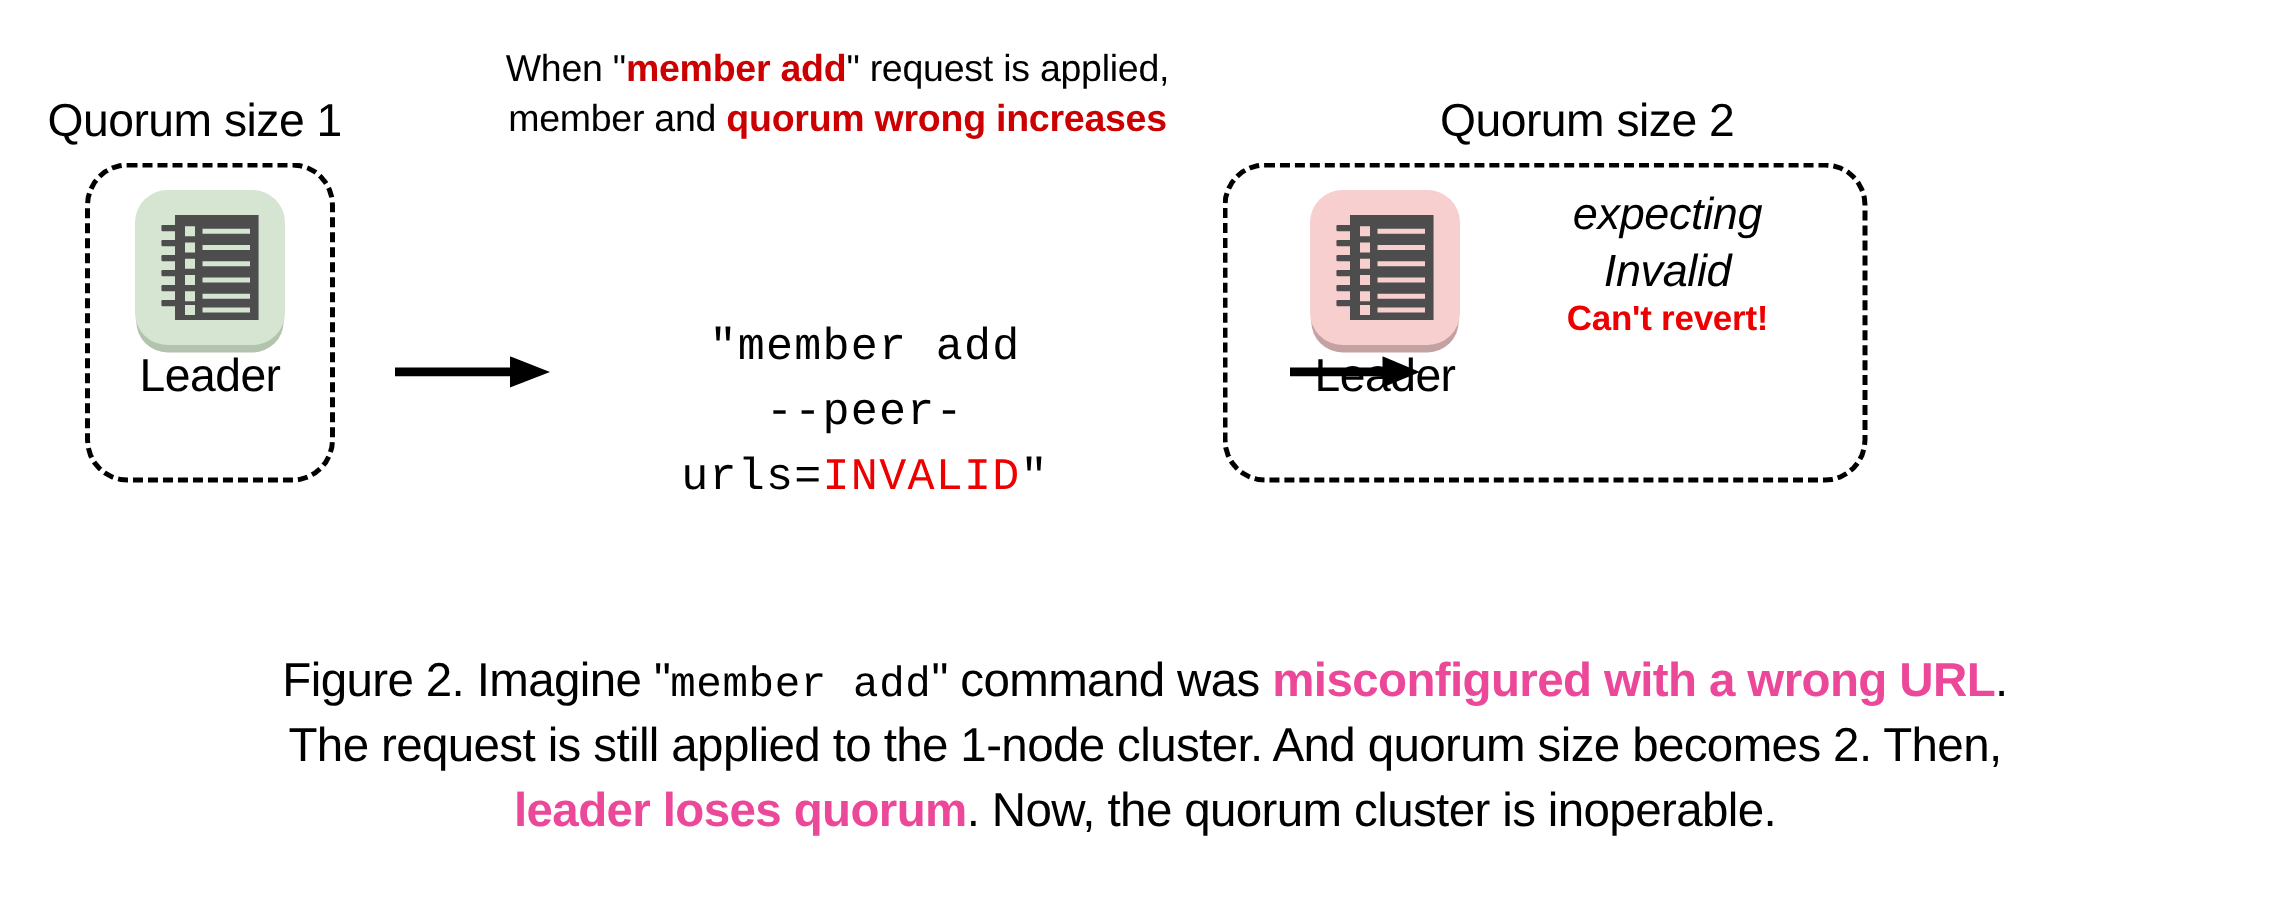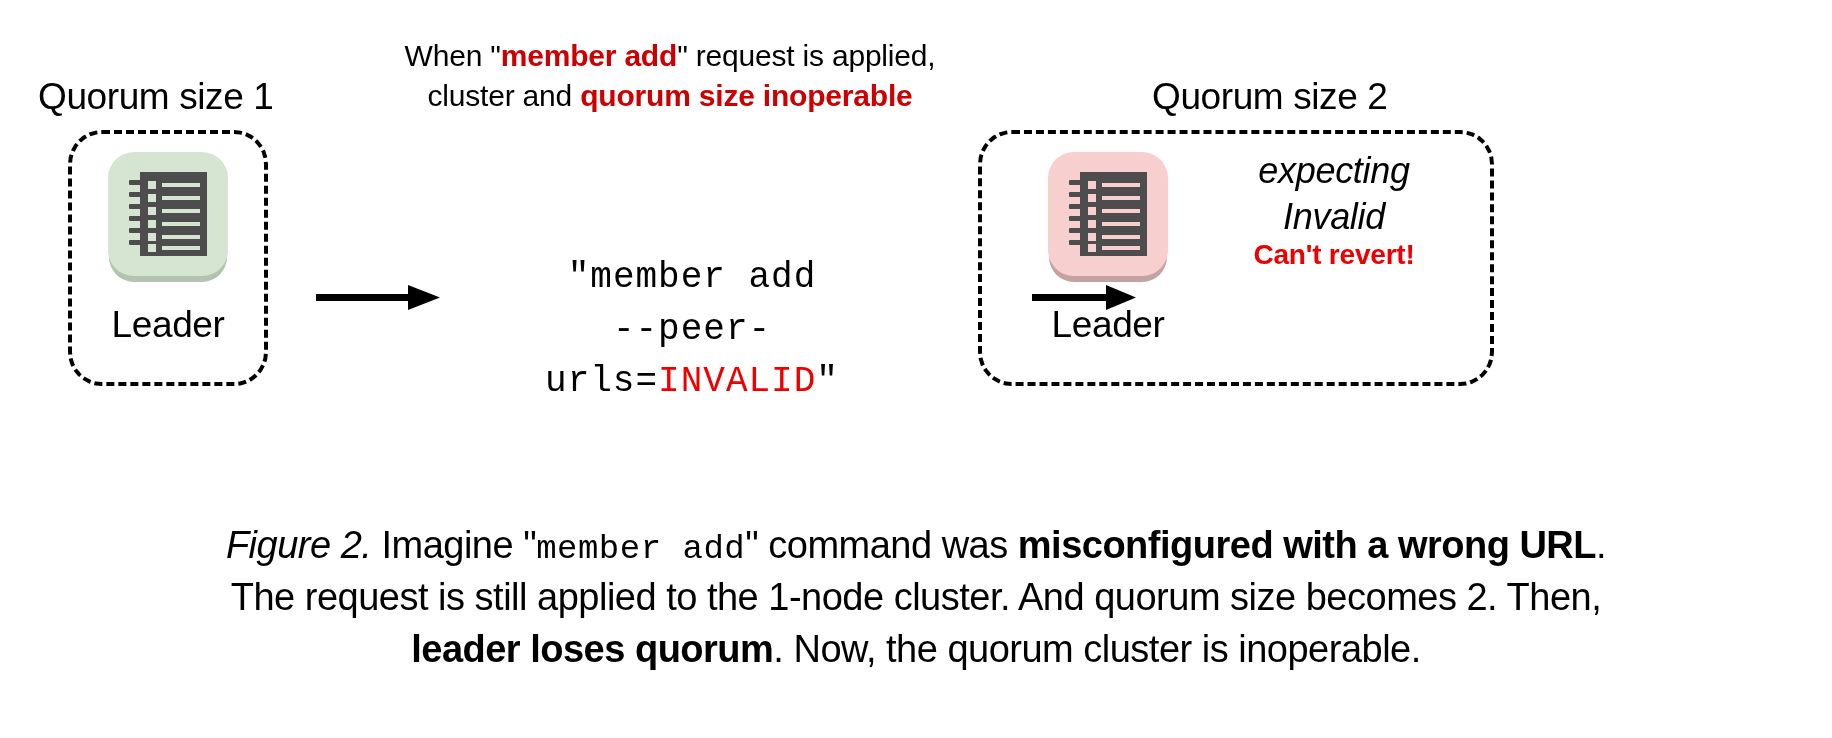--- a/index.html
+++ b/index.html
@@ -85,21 +85,21 @@
     display: flex;
     align-items: center;
     justify-content: center;
   }
   .node-icon.green { background: #d5e5d1; box-shadow: 0 7px 0 -1px #b3c4ae; }
   .node-icon.pink  { background: #f8cfcf; box-shadow: 0 7px 0 -1px #c5a2a2; }
   .node-icon svg { display: block; }
 
   .node-caption {
     font-size: 37px;
-    margin-top: 28px;
+    margin-top: 4px;
     letter-spacing: -0.4px;
   }
 
   
   #right-status {
     position: absolute;
     left: 1198px;
     top: 148px;
     width: 272px;
     text-align: center;
@@ -143,39 +143,39 @@
   #figure-caption {
     position: absolute;
     left: 66px;
     top: 520px;
     width: 1700px;
     text-align: center;
     font-size: 38px;
     line-height: 1.36;
     letter-spacing: -0.5px;
   }
-  #figure-caption .fig-num { font-style: italic; }
+  #figure-caption .fig-num { }
   #figure-caption .mono {
     font-family: "Liberation Mono", "DejaVu Sans Mono", monospace;
     font-size: 34px;
     letter-spacing: 0.5px;
   }
   #figure-caption .hl {
-    color: #000000;
+    color: #ec4899;
     font-weight: bold;
   }
 </style>
 </head>
 <body>
 
 <div class="stage">
 
   <div id="top-note">
     <div><span>When "</span><span class="hl">member add</span><span>" request is applied,</span></div>
-    <div><span>cluster and </span><span class="hl">quorum size inoperable</span></div>
+    <div><span>member and </span><span class="hl">quorum wrong increases</span></div>
   </div>
 
   <div class="group-label" id="label-left">Quorum size 1</div>
   <div class="cluster-box" id="box-left"></div>
   <div class="node" id="node-left">
     <div class="node-icon green">
       <svg width="78" height="84" viewBox="0 0 78 84" aria-hidden="true">
 
         <g fill="#4d4d4d">
           <rect x="0" y="8" width="16" height="5" rx="1"></rect>

